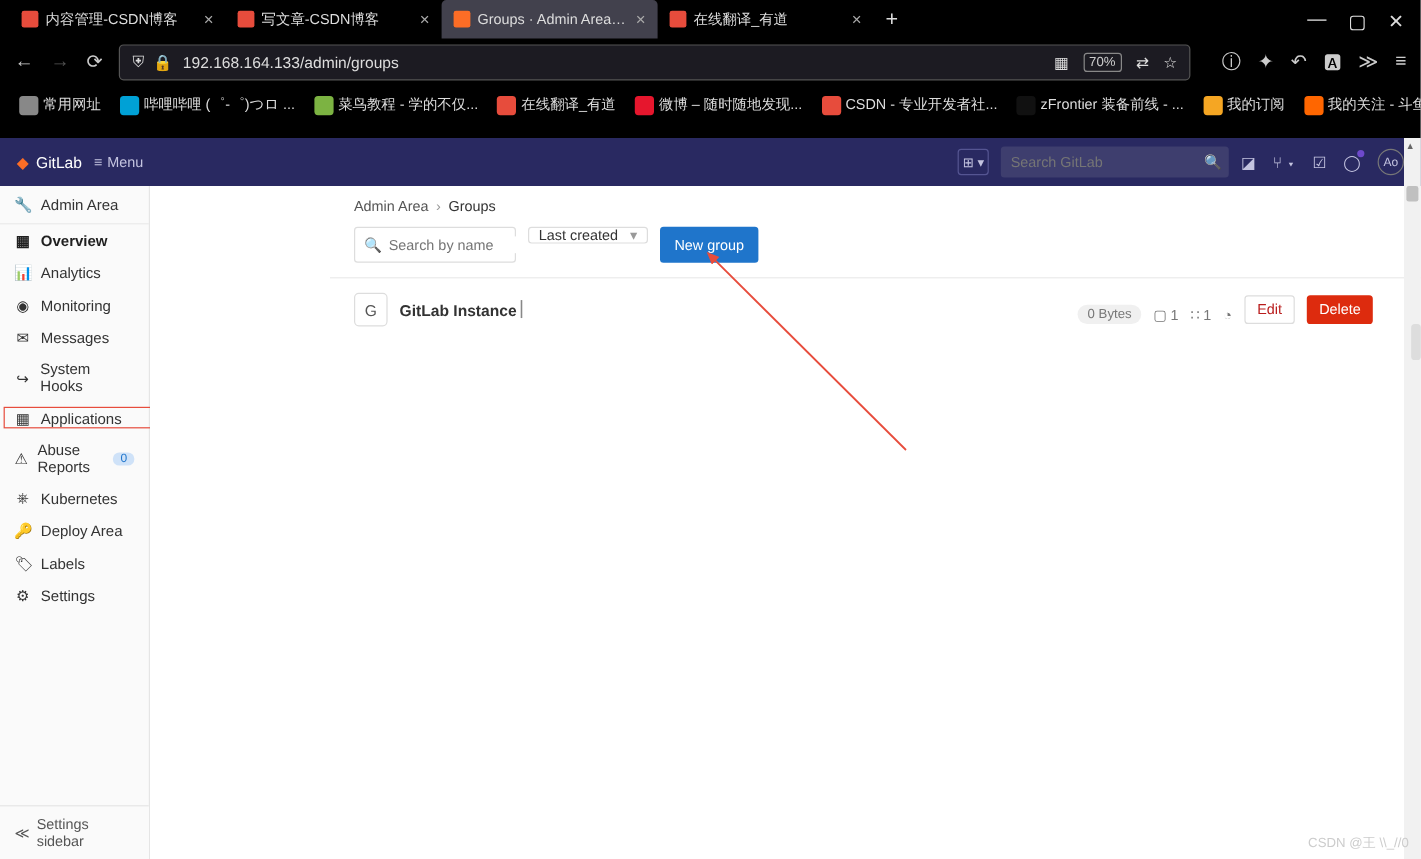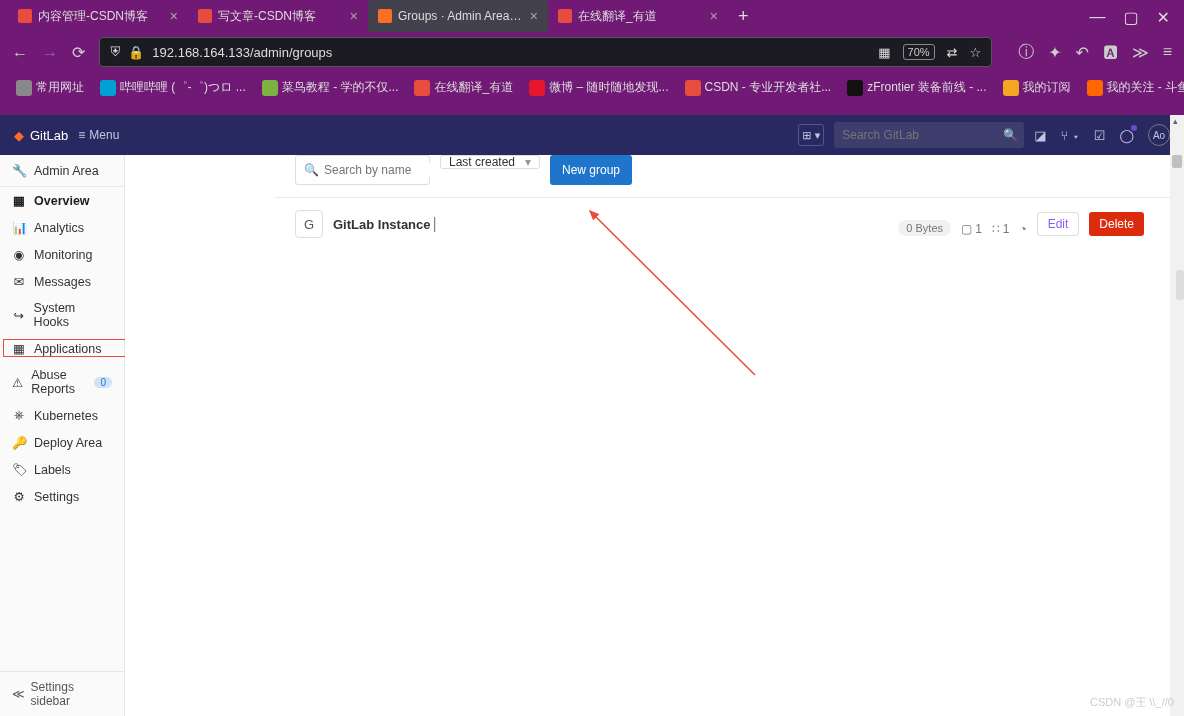--- a/index.html
+++ b/index.html
@@ -1,17 +1,17 @@
 <!DOCTYPE html>
 <html><head>
 <meta charset="utf-8">
 <style>
 *{box-sizing:border-box;margin:0;padding:0;font-family:"Segoe UI",Arial,sans-serif}
 body{background:#fff;overflow:hidden}
-.browser-chrome{background:#701a75;height:115px}
+.browser-chrome{background:#000000;height:115px}
 .tab-bar{height:32px;display:flex;align-items:center;padding-left:8px}
 .tab{display:flex;align-items:center;height:32px;padding:0 10px;color:#ddd;font-size:12px;border-radius:4px 4px 0 0;min-width:180px;max-width:180px;gap:6px}
 .tab.active{background:#42414d}
 .tab-close{margin-left:auto;color:#aaa;font-size:14px;cursor:pointer}
 .tab-plus{color:#ddd;padding:0 10px;font-size:18px;cursor:pointer}
 .win-controls{position:absolute;right:0;top:0;display:flex;gap:18px;padding:8px 14px;color:#ddd}
 .address-bar{height:40px;display:flex;align-items:center;padding:0 12px;gap:14px}
 .nav-btn{color:#ccc;font-size:16px}
 .url-box{flex:1;height:30px;background:#1c1b22;border:1px solid #555;border-radius:4px;display:flex;align-items:center;padding:0 10px;gap:8px;color:#ddd;font-size:13px}
 .url-icons-right{margin-left:auto;display:flex;gap:12px;align-items:center}
@@ -47,21 +47,21 @@
 .search-box{width:135px;height:30px;border:1px solid #ddd;border-radius:3px;display:flex;align-items:center;padding:0 8px;font-size:12px;color:#999;gap:5px}
 .search-box input{border:none;outline:none;flex:1;font-size:12px}
 .sort-box{width:100px;height:14px;border:1px solid #ddd;border-radius:3px;display:flex;align-items:center;padding:0 8px;font-size:12px;color:#333;justify-content:space-between}
 .new-btn{height:30px;background:#1f75cb;color:#fff;border:none;border-radius:3px;padding:0 12px;font-size:12px;cursor:pointer}
 .group-row{display:flex;align-items:center;padding:12px 20px;margin-left:150px;margin-right:20px}
 .group-avatar{width:28px;height:28px;border:1px solid #ddd;border-radius:4px;display:flex;align-items:center;justify-content:center;font-size:13px;color:#555;margin-right:10px}
 .group-name{font-size:13px;font-weight:700;color:#333}
 .group-stats{margin-left:auto;display:flex;align-items:flex-end;gap:10px;font-size:12px;color:#777}
 .stat-pill{background:#f0f0f0;border-radius:9px;padding:2px 8px;font-size:11px}
 .stat{display:flex;align-items:center;gap:3px}
-.edit-btn{border:1px solid #ddd;background:#fff;padding:4px 10px;border-radius:3px;font-size:12px;color:#8b5cf6;cursor:pointer}
+.edit-btn{border:1px solid #ddd;background:#fff;padding:4px 10px;border-radius:3px;font-size:12px;color:#b91c1c;cursor:pointer}
 .del-btn{background:#dd2b0e;color:#fff;border:none;padding:5px 10px;border-radius:3px;font-size:12px;cursor:pointer}
 .arrow{position:absolute;pointer-events:none}
 .watermark{position:absolute;bottom:6px;right:10px;font-size:11px;color:#ccc}
 .icn{display:inline-block;width:14px;text-align:center}
 .right-scroll{position:absolute;right:0;top:115px;bottom:0;width:14px;background:#f1f1f1}
 .scroll-thumb{position:absolute;right:2px;top:40px;width:10px;height:13px;background:#c0c0c0;border-radius:2px}
 .side-drag{position:absolute;right:-4px;top:50%;width:8px;height:30px;background:#ddd;border-radius:3px}
 </style>
 </head>
 <body>
@@ -237,20 +237,25 @@
         </div>
       </div>
     <div class="collapse-bar">
       <span>≪</span>
       <span>Settings sidebar</span>
     </div>
     <div class="red-box" style="left:3px;top:184px;width:128px;height:18px"></div>
   </div>
 
   <div class="main">
+    <div class="breadcrumb">
+      <a>Admin Area</a>
+      <span class="bc-sep">›</span>
+      <span style="color:#333">Groups</span>
+    </div>
     <div class="controls-row">
       <div class="search-box">
         <span>🔍</span>
         <input placeholder="Search by name" style="">
       </div>
       <div class="sort-box">
         <span>Last created</span>
         <span style="color:#999">▾</span>
       </div>
       <button class="new-btn">New group</button>

